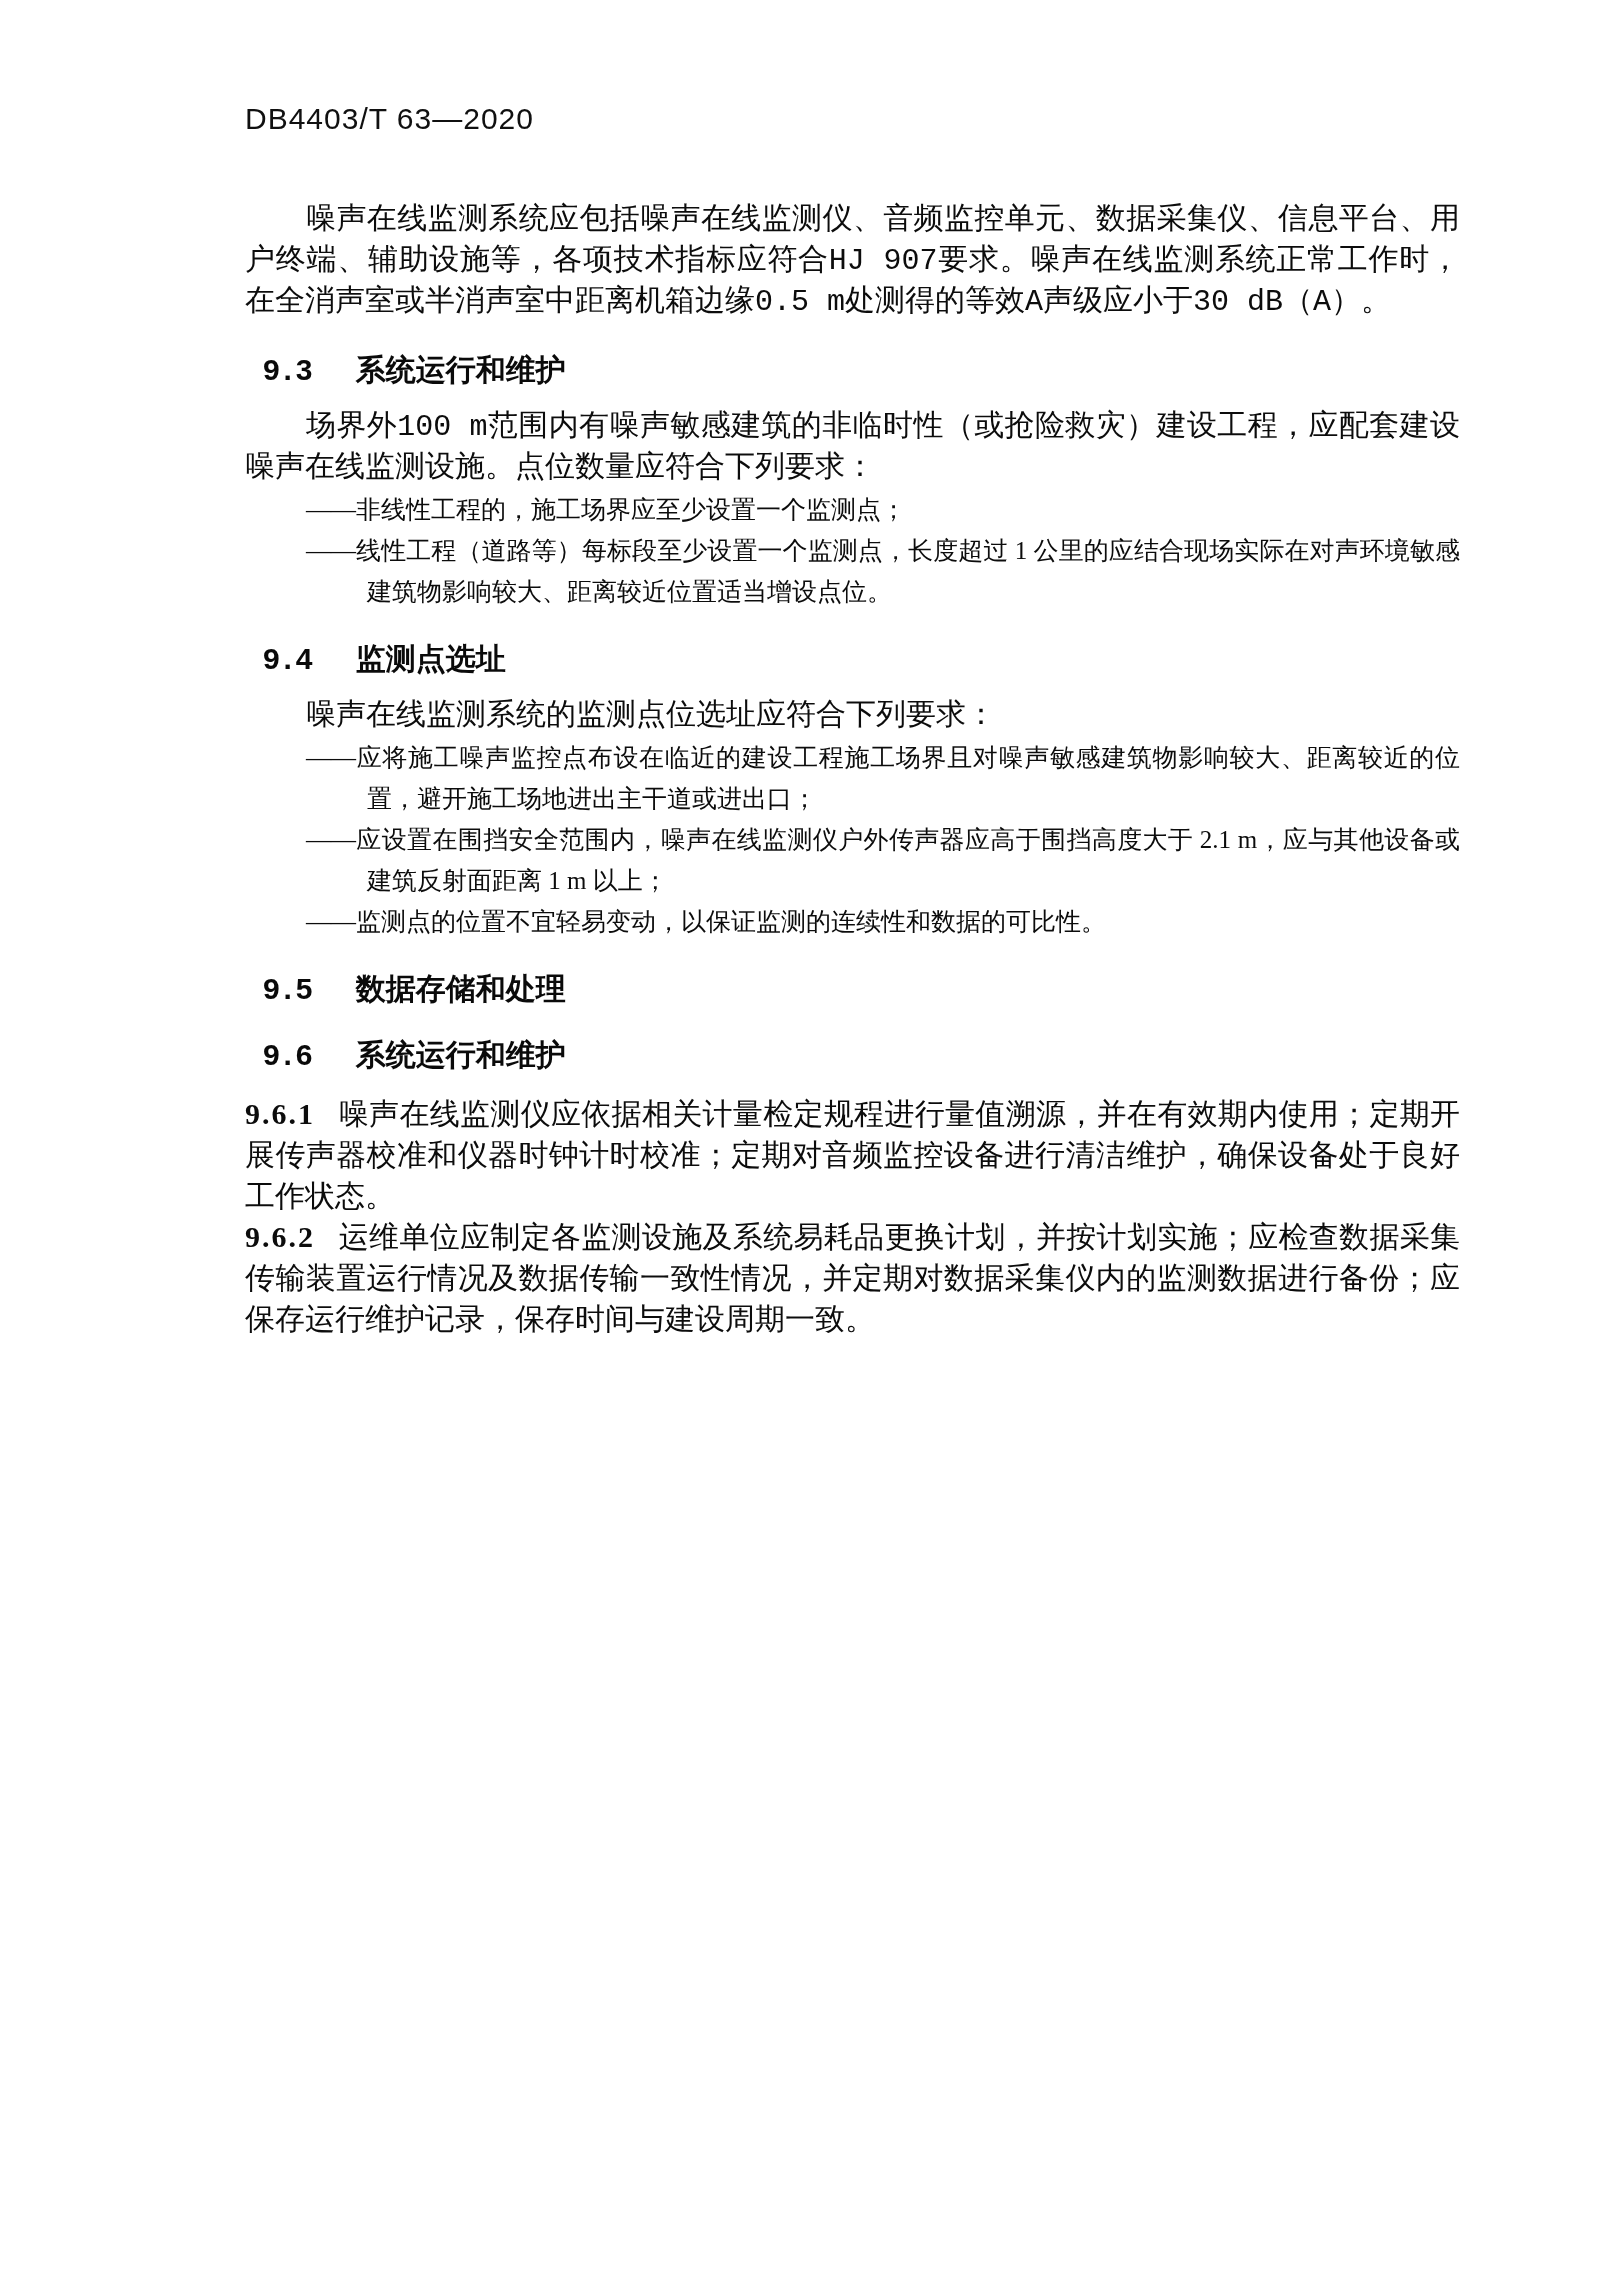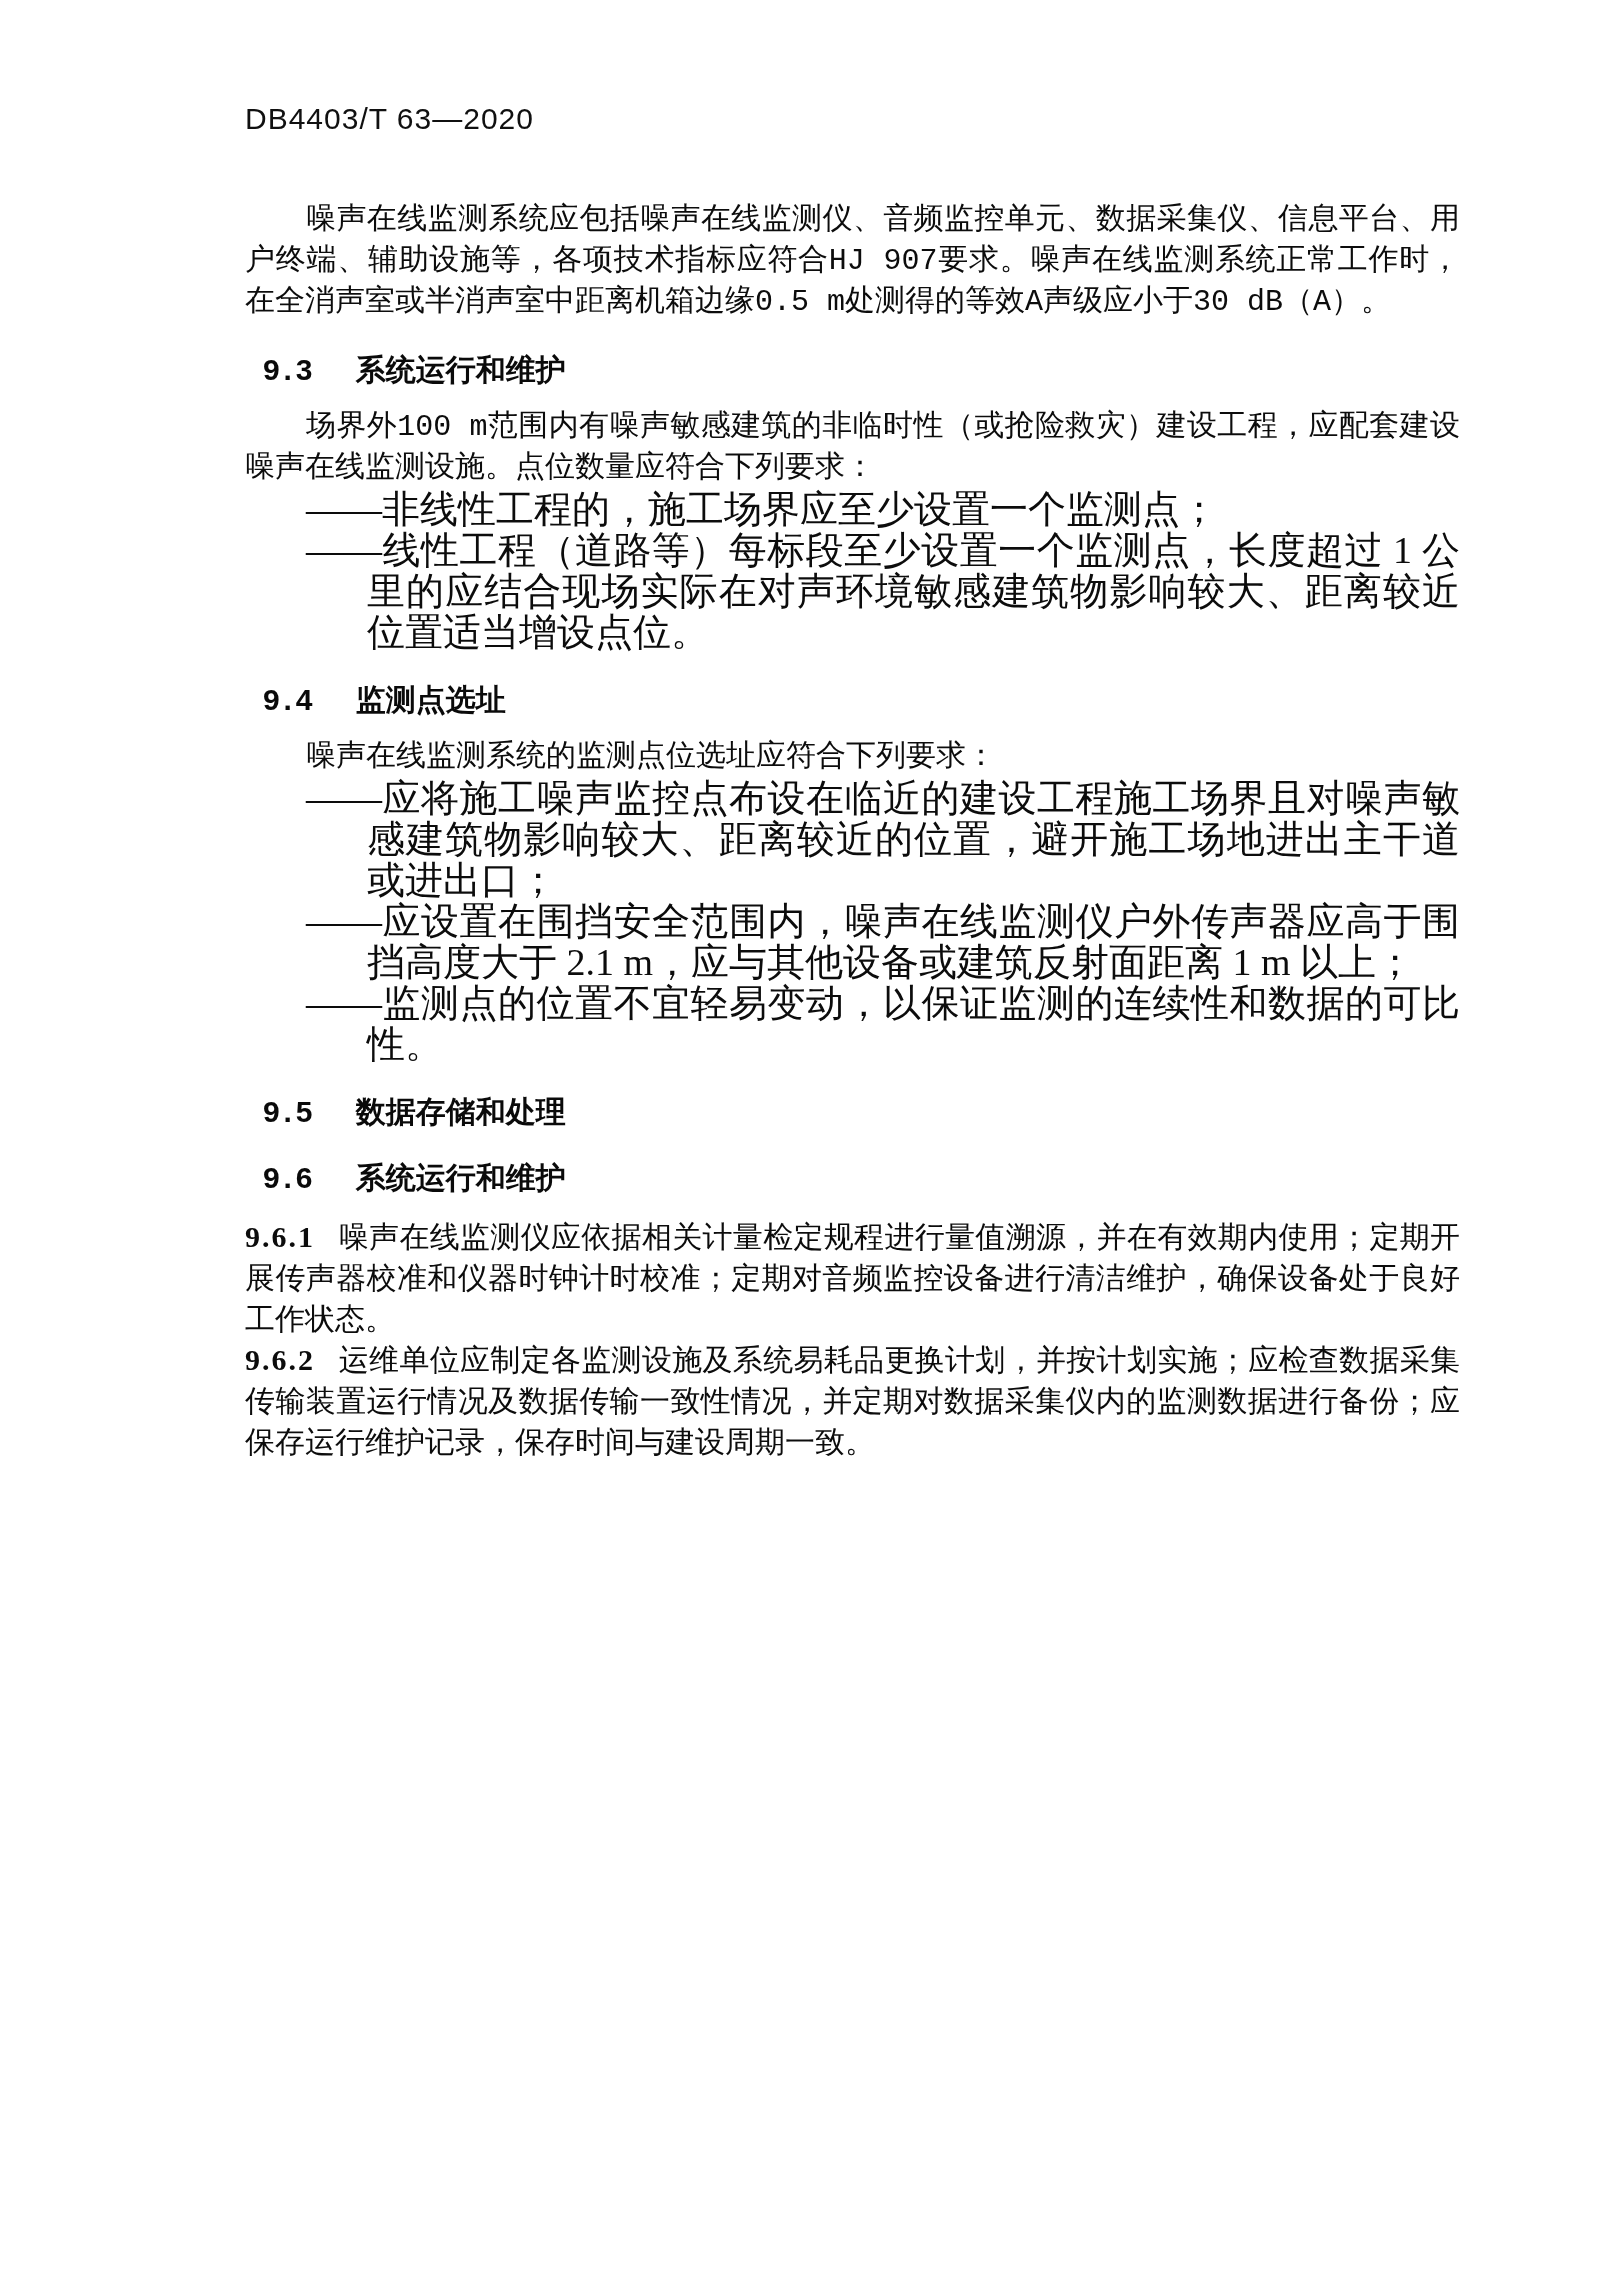--- a/index.html
+++ b/index.html
@@ -33,21 +33,21 @@
   .para {
     margin: 0;
     font-size: 30px;
     line-height: 41px;
     text-align: justify;
     text-indent: 61px; 
     font-family: Liberation Mono, monospace;
   }
   .list-item {
     margin: 0;
-    font-size: 38px;
+    font-size: 25px;
     line-height: 41px;
     text-align: justify;
     padding-left: 122px;   
     text-indent: -61px;    
   }
   .heading {
     margin: 25.5px 0 17.6px 0;
     font-family: "Liberation Sans", "DejaVu Sans", sans-serif;
     font-weight: bold;
     font-size: 30px;

